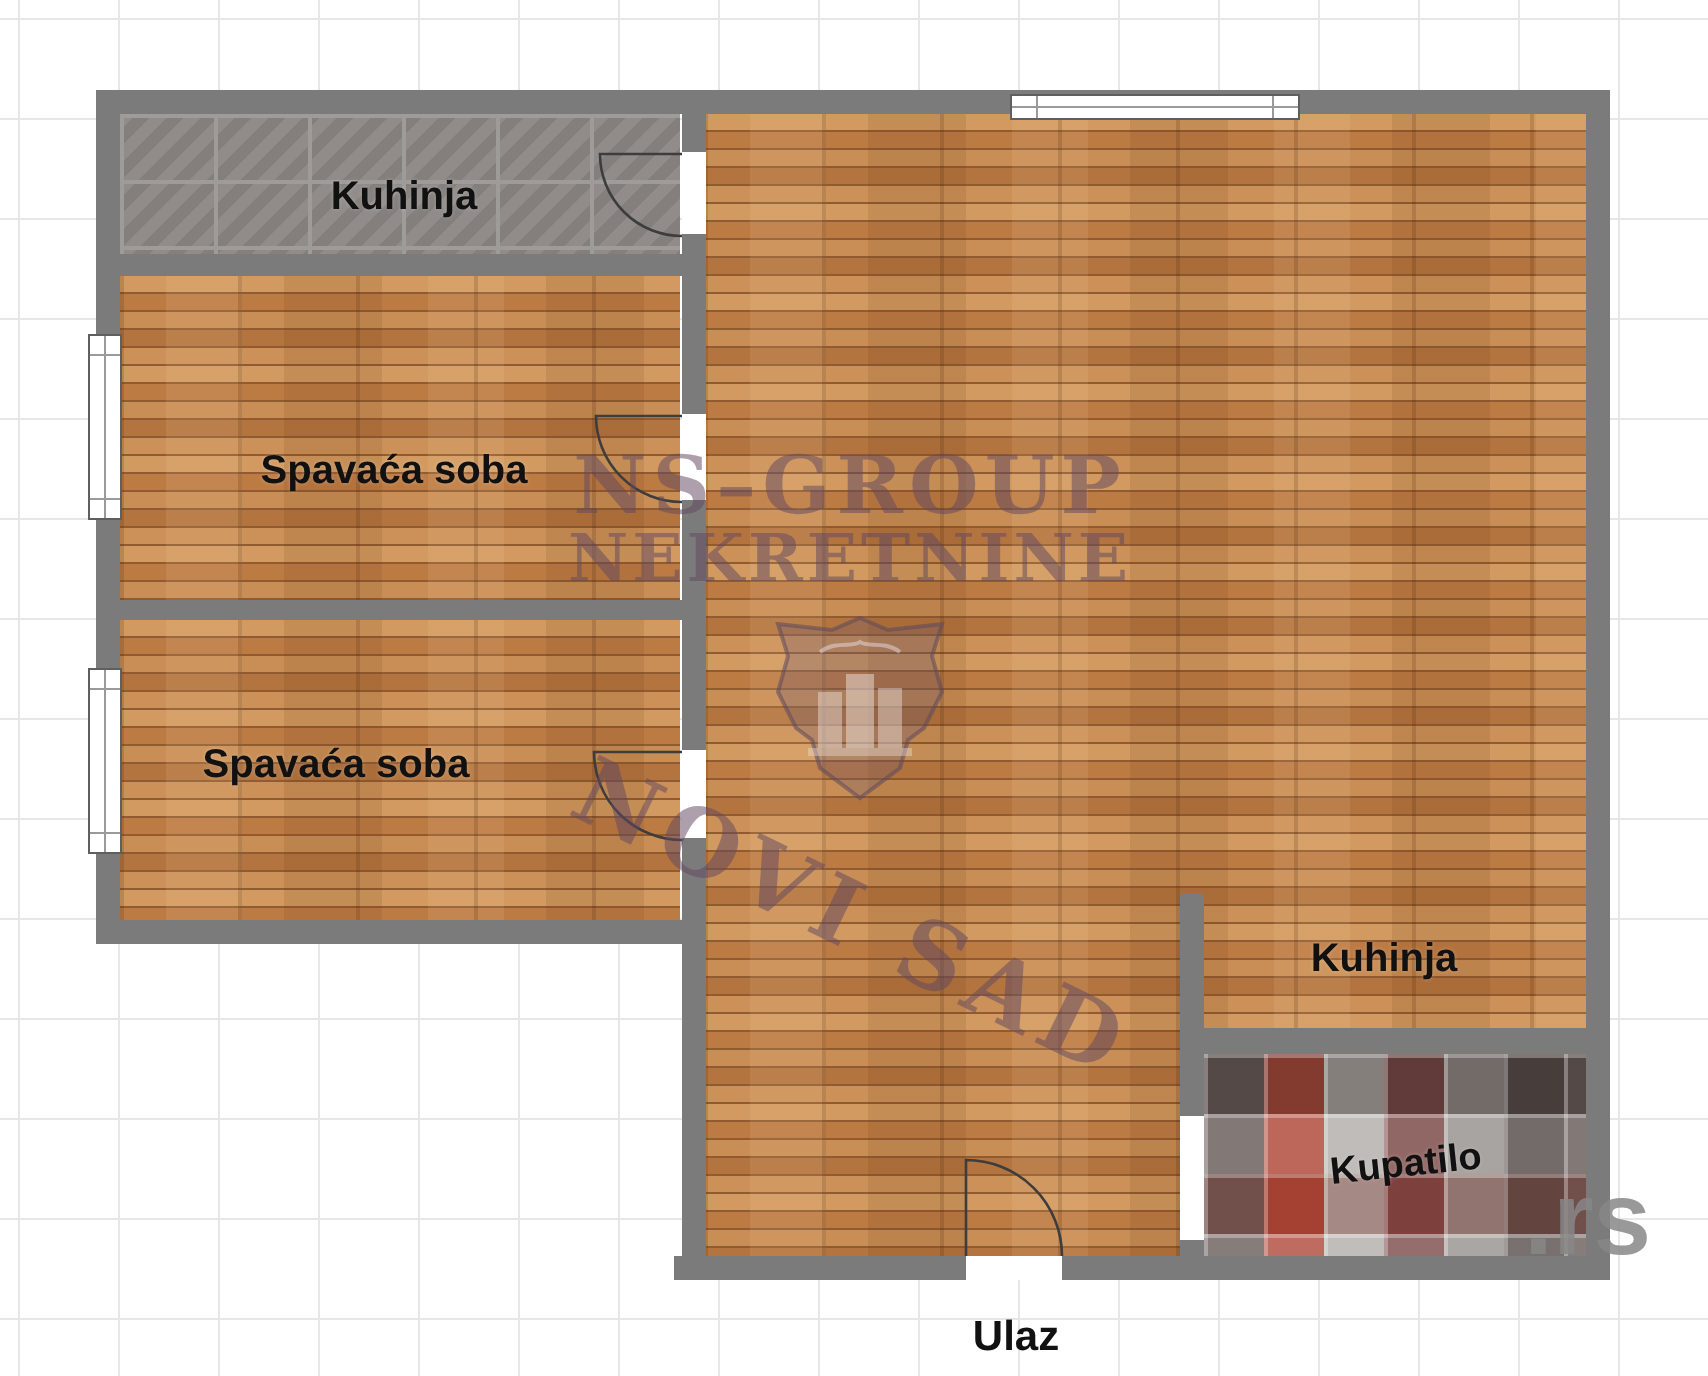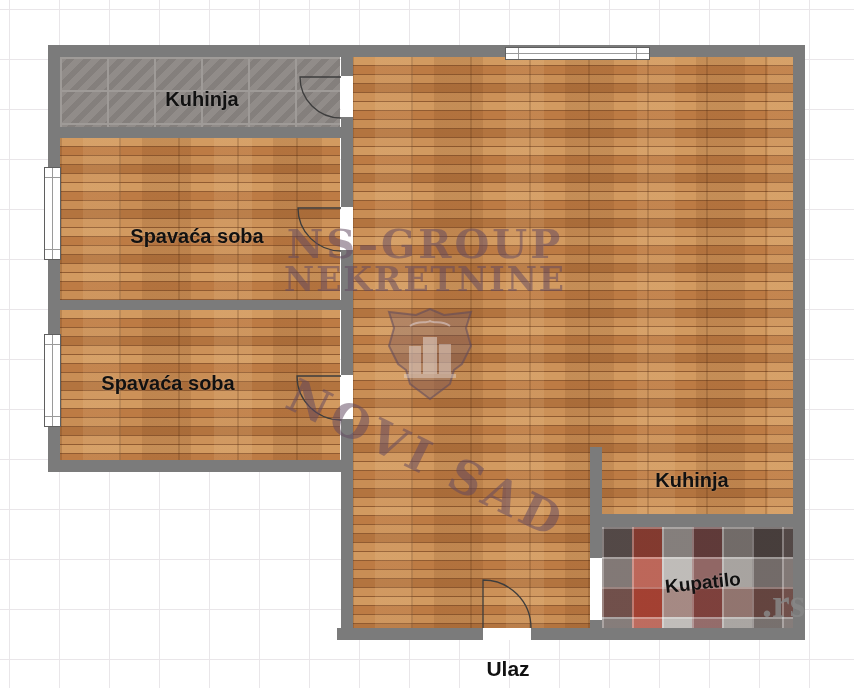--- a/index.html
+++ b/index.html
@@ -60,21 +60,21 @@
   }
   #wm-shield{z-index:5;}
   #wm-brand{
     z-index:8;font-family:"DejaVu Serif",serif;font-style:italic;font-weight:bold;font-size:112px;
     line-height:1;color:#e8923c;white-space:nowrap;
     background:linear-gradient(180deg,#f9c47e 0%,#ef9f4a 45%,#c2690f 100%);
     -webkit-background-clip:text;background-clip:text;-webkit-text-fill-color:transparent;
     -webkit-text-stroke:2px rgba(80,40,8,0.78);
   }
   #wm-tld{
-    z-index:8;font-family:Liberation Serif, serif;font-weight:bold;font-size:40px;
+    z-index:8;font-family:Liberation Sans, sans-serif;font-weight:bold;font-size:52px;
     color:rgba(135,135,135,0.85);white-space:nowrap;
   }
   #entrance-label{
     z-index:6;color:#111111;font-weight:bold;font-size:21px;transform:translate(-50%,-50%);white-space:nowrap;
   }
 </style>
 </head>
 <body>
 
 <div id="canvas">

